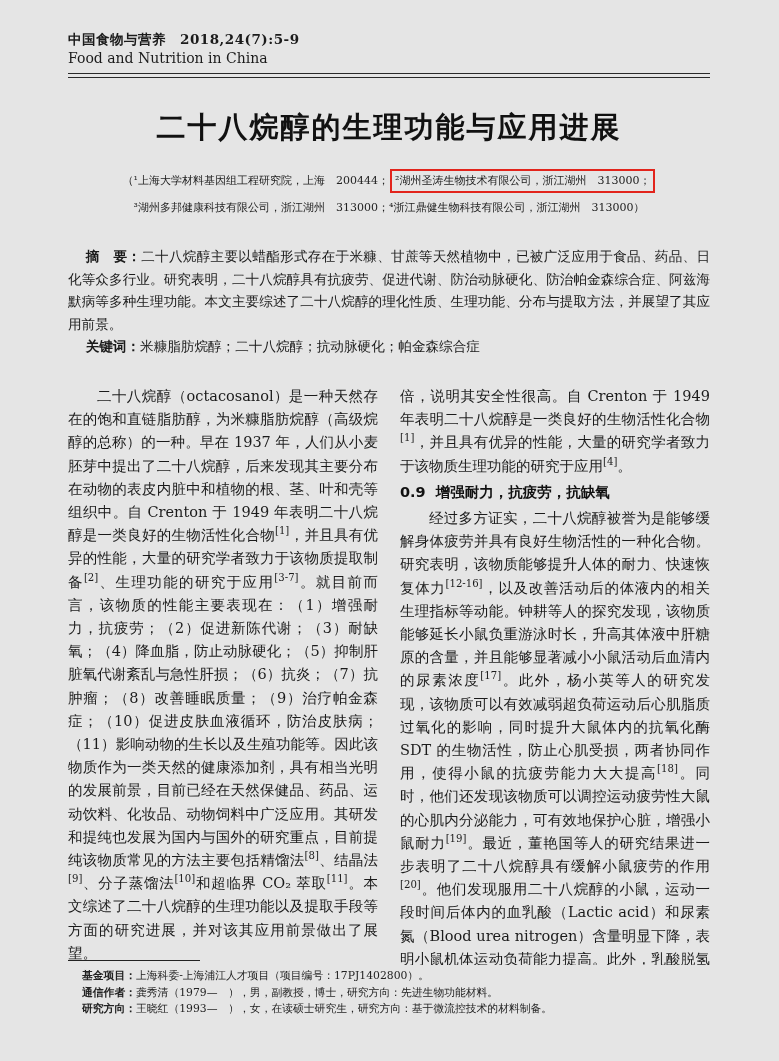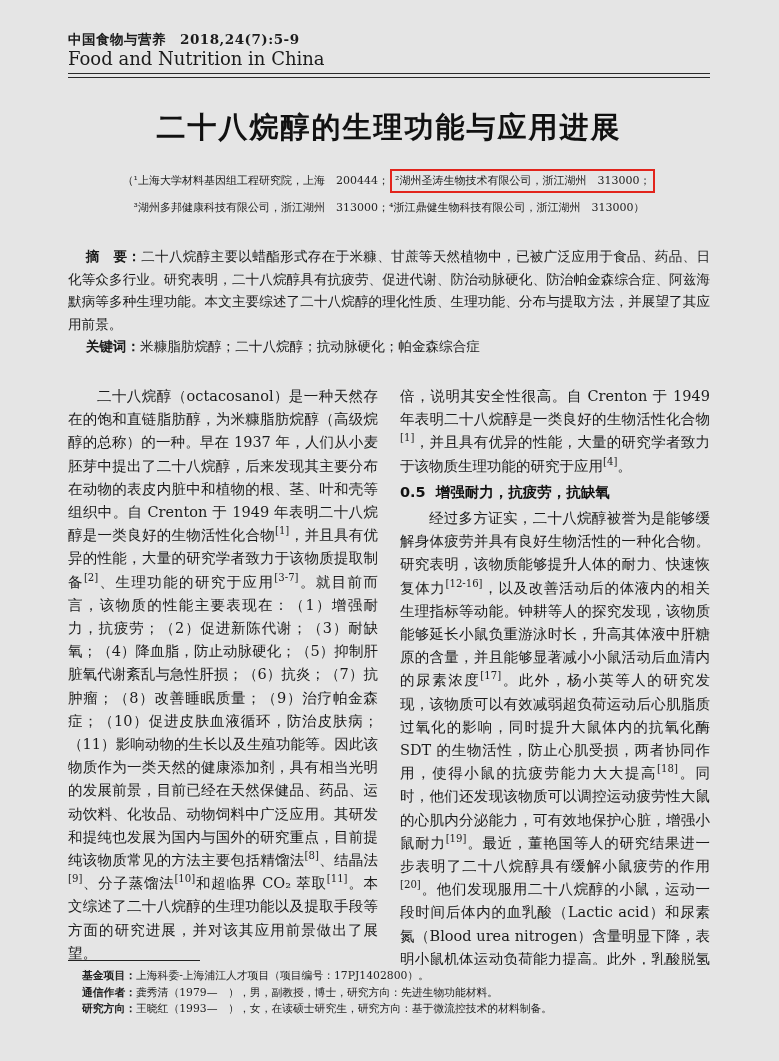--- a/index.html
+++ b/index.html
@@ -8,21 +8,21 @@
     width:779px;height:1061px;
     background:#e5e5e5;
     box-sizing:border-box;
     padding:30px 69px 0 68px;
     font-family:"DejaVu Serif","Liberation Serif",serif;
     color:#1b1b1b;
     overflow:hidden;
   }
   
   .journal-cn{font-size:13.5px;line-height:18px;font-weight:bold;letter-spacing:.5px;}
-  .journal-en{font-size:18px;line-height:17px;margin-top:2px;}
+  .journal-en{font-size:14px;line-height:17px;margin-top:2px;}
   .double-rule{margin-top:6px;height:3px;border-top:1.5px solid #2a2a2a;border-bottom:1px solid #2a2a2a;}
   
   .paper-title{
     margin-top:30px;text-align:center;
     font-family:"DejaVu Sans","Liberation Sans",sans-serif;
     font-size:29px;font-weight:bold;letter-spacing:2px;color:#111;
   }
   .authors{margin-top:16px;text-align:center;font-size:15px;letter-spacing:.5px;}
   .affiliations{margin-top:10px;text-align:center;font-size:11px;line-height:27px;color:#222;}
   .red-box{
@@ -78,21 +78,21 @@
   </div>
 
   <div class="columns">
     <div class="col">
       <p class="indent">二十八烷醇（octacosanol）是一种天然存在的饱和直链脂肪醇，为米糠脂肪烷醇（高级烷醇的总称）的一种。早在 1937 年，人们从小麦胚芽中提出了二十八烷醇，后来发现其主要分布在动物的表皮内脏中和植物的根、茎、叶和壳等组织中。自 Crenton 于 1949 年表明二十八烷醇是一类良好的生物活性化合物<sup>[1]</sup>，并且具有优异的性能，大量的研究学者致力于该物质提取制备<sup>[2]</sup>、生理功能的研究于应用<sup>[3-7]</sup>。就目前而言，该物质的性能主要表现在：（1）增强耐力，抗疲劳；（2）促进新陈代谢；（3）耐缺氧；（4）降血脂，防止动脉硬化；（5）抑制肝脏氧代谢紊乱与急性肝损；（6）抗炎；（7）抗肿瘤；（8）改善睡眠质量；（9）治疗帕金森症；（10）促进皮肤血液循环，防治皮肤病；（11）影响动物的生长以及生殖功能等。因此该物质作为一类天然的健康添加剂，具有相当光明的发展前景，目前已经在天然保健品、药品、运动饮料、化妆品、动物饲料中广泛应用。其研发和提纯也发展为国内与国外的研究重点，目前提纯该物质常见的方法主要包括精馏法<sup>[8]</sup>、结晶法<sup>[9]</sup>、分子蒸馏法<sup>[10]</sup>和超临界 CO₂ 萃取<sup>[11]</sup>。本文综述了二十八烷醇的生理功能以及提取手段等方面的研究进展，并对该其应用前景做出了展望。</p>
       <div class="sec-h sec-h1"><span class="sec-num">1</span><span>二十八烷醇的生理功能</span></div>
 
     </div>
     <div class="col">
       <p>倍，说明其安全性很高。自 Crenton 于 1949 年表明二十八烷醇是一类良好的生物活性化合物<sup>[1]</sup>，并且具有优异的性能，大量的研究学者致力于该物质生理功能的研究于应用<sup>[4]</sup>。</p>
-      <div class="sec-h sec-h2"><span class="sec-num2">0.5</span><span>增强耐力，抗疲劳，抗缺氧</span></div>
+      <div class="sec-h sec-h2"><span class="sec-num2">0.9</span><span>增强耐力，抗疲劳，抗缺氧</span></div>
       <p class="indent">经过多方证实，二十八烷醇被誉为是能够缓解身体疲劳并具有良好生物活性的一种化合物。研究表明，该物质能够提升人体的耐力、快速恢复体力<sup>[12-16]</sup>，以及改善活动后的体液内的相关生理指标等动能。钟耕等人的探究发现，该物质能够延长小鼠负重游泳时长，升高其体液中肝糖原的含量，并且能够显著减小小鼠活动后血清内的尿素浓度<sup>[17]</sup>。此外，杨小英等人的研究发现，该物质可以有效减弱超负荷运动后心肌脂质过氧化的影响，同时提升大鼠体内的抗氧化酶 SDT 的生物活性，防止心肌受损，两者协同作用，使得小鼠的抗疲劳能力大大提高<sup>[18]</sup>。同时，他们还发现该物质可以调控运动疲劳性大鼠的心肌内分泌能力，可有效地保护心脏，增强小鼠耐力<sup>[19]</sup>。最近，董艳国等人的研究结果进一步表明了二十八烷醇具有缓解小鼠疲劳的作用<sup>[20]</sup>。他们发现服用二十八烷醇的小鼠，运动一段时间后体内的血乳酸（Lactic acid）和尿素氮（Blood urea nitrogen）含量明显下降，表明小鼠机体运动负荷能力提高。此外，乳酸脱氢酶（Lactate dehydrogenase）的活性增大，并且肌糖原和肝糖原的储备量也明显增加，表明该物质能够增大小鼠的能量储备，从而起到增进体能、缓解疲劳的效果。</p>
 
     </div>
   </div>
 
   <div class="footnote">
     <div class="footnote-rule"></div>
     <div class="footnote-line"><span class="inline-label">基金项目：</span><span>上海科委-上海浦江人才项目（项目编号：17PJ1402800）。</span></div>
     <div class="footnote-line"><span class="inline-label">通信作者：</span><span>龚秀清（1979—　），男，副教授，博士，研究方向：先进生物功能材料。</span></div>
     <div class="footnote-line"><span class="inline-label">研究方向：</span><span>王晓红（1993—　），女，在读硕士研究生，研究方向：基于微流控技术的材料制备。</span></div>

